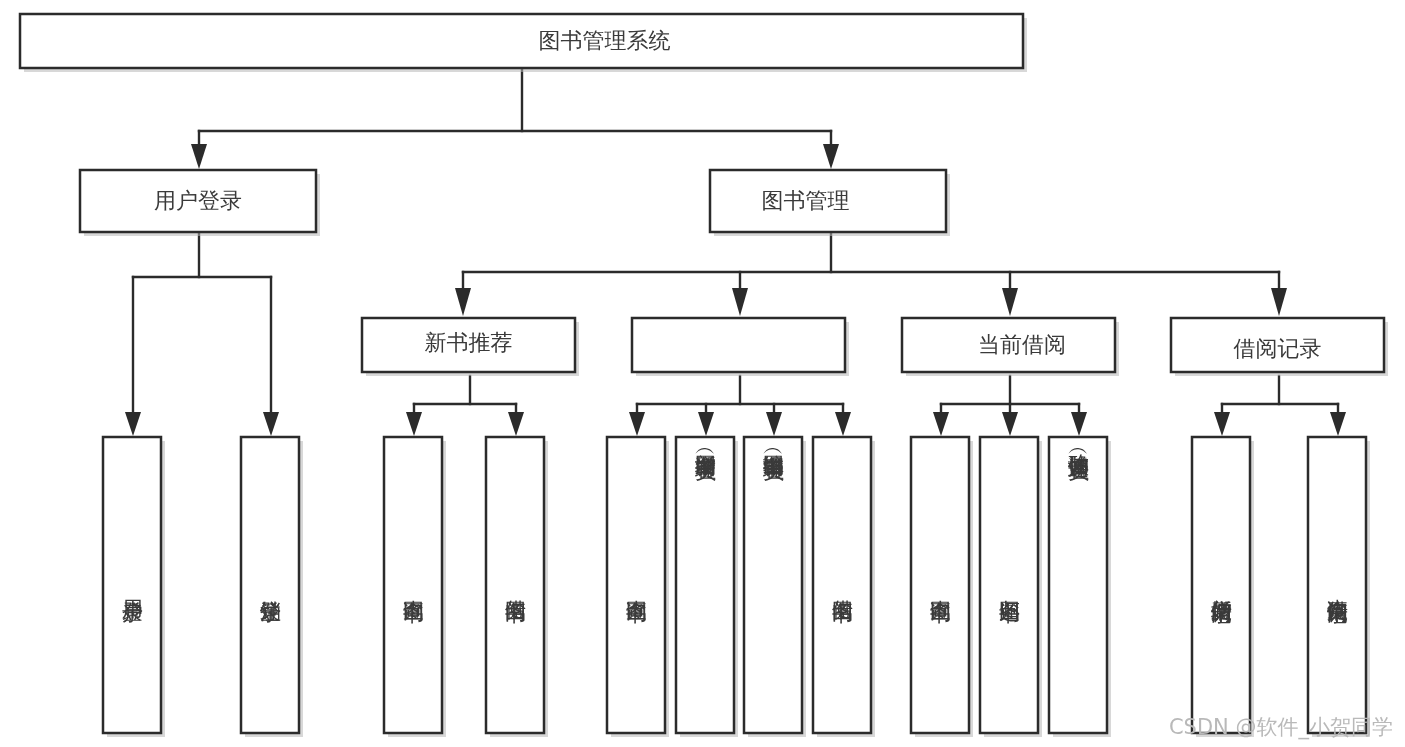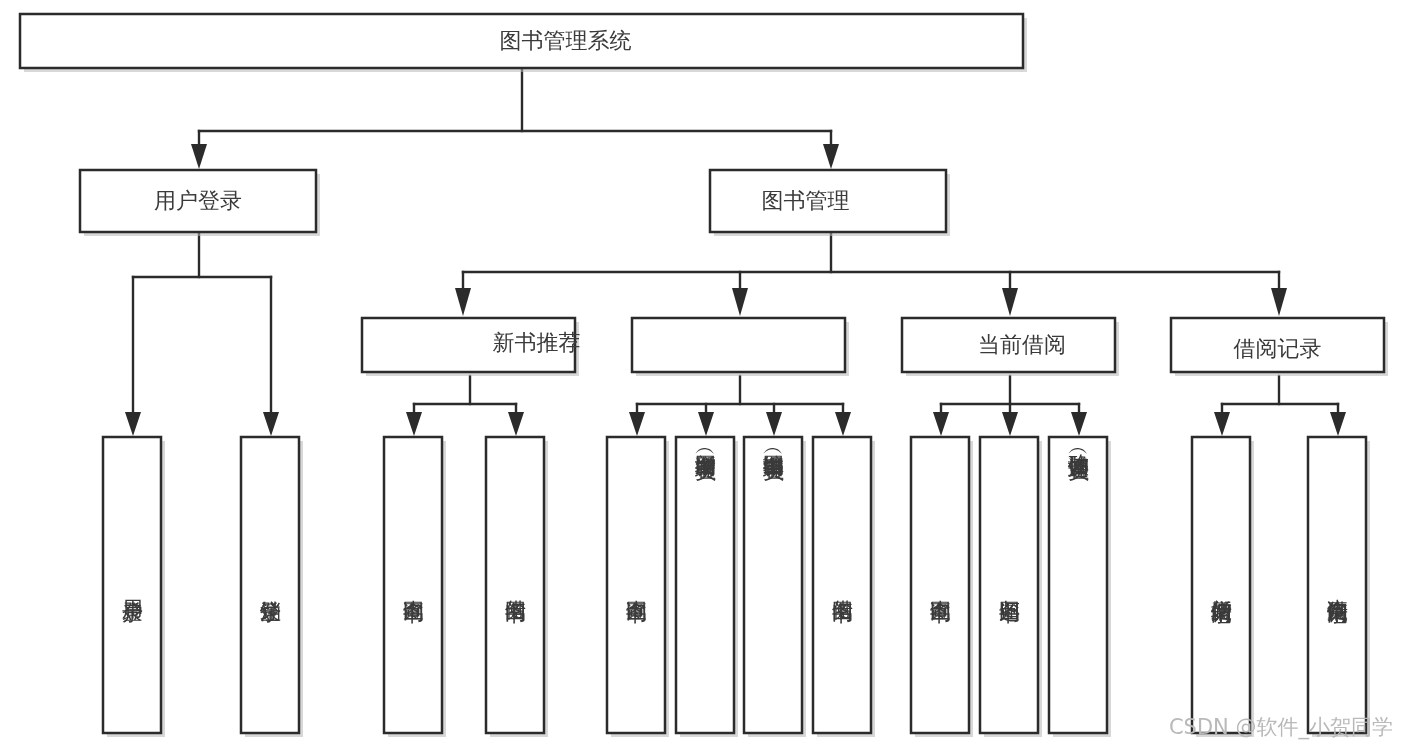--- a/index.html
+++ b/index.html
@@ -209,33 +209,33 @@
       <rect class="node-box" x="1049" y="437" width="58" height="296"></rect>
 
       <rect class="node-shadow" x="1196" y="441" width="58" height="296"></rect>
       <rect class="node-box" x="1192" y="437" width="58" height="296"></rect>
 
       <rect class="node-shadow" x="1312" y="441" width="58" height="296"></rect>
       <rect class="node-box" x="1308" y="437" width="58" height="296"></rect>
     </g>
   </svg>
 
-  <div class="hlabel-wrap" style="left:20px; top:14px; width:1091px; height:54px;">
+  <div class="hlabel-wrap" style="left:20px; top:14px; width:1091px; height:54px;padding-left:39px;">
     <span class="hlabel-text">图书管理系统</span>
   </div>
 
   <div class="hlabel-wrap" style="left:80px; top:170px; width:236px; height:62px;">
     <span class="hlabel-text">用户登录</span>
   </div>
 
   <div class="hlabel-wrap" style="left:710px; top:170px; width:191px; height:62px;">
     <span class="hlabel-text">图书管理</span>
   </div>
 
-  <div class="hlabel-wrap" style="left:382px; top:318px; width:213px; height:50px;padding-left:48px;">
+  <div class="hlabel-wrap" style="left:362px; top:318px; width:213px; height:50px;">
     <span class="hlabel-text">新书推荐</span>
   </div>
 
 
   <div class="hlabel-wrap" style="left:902px; top:318px; width:240px; height:54px;">
     <span class="hlabel-text">当前借阅</span>
   </div>
 
   <div class="hlabel-wrap" style="left:1171px; top:318px; width:213px; height:62px;">
     <span class="hlabel-text">借阅记录</span>

